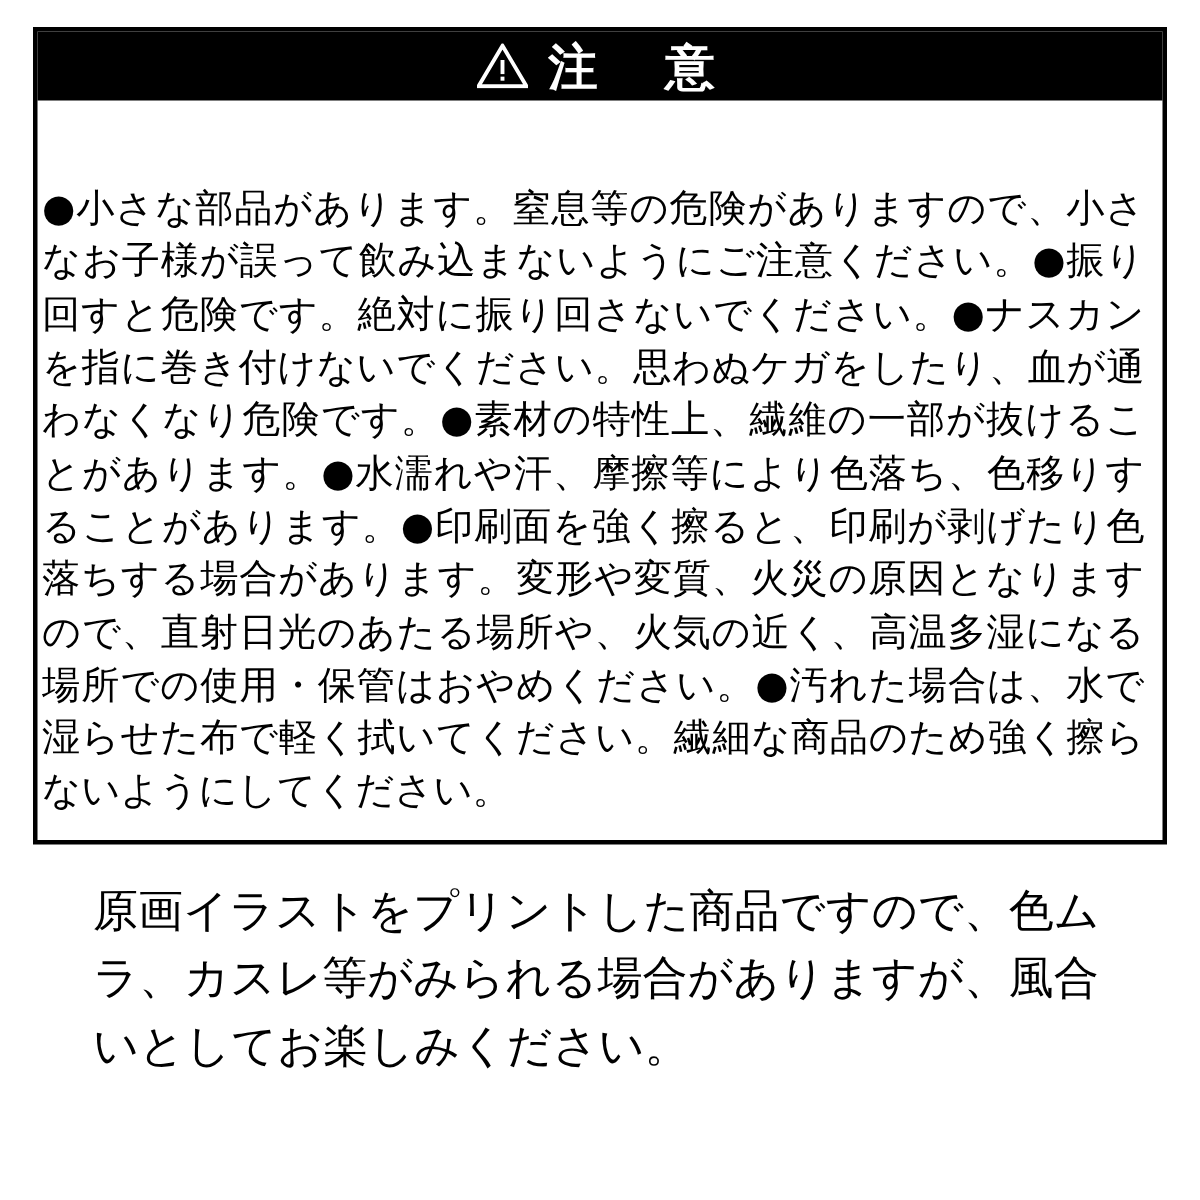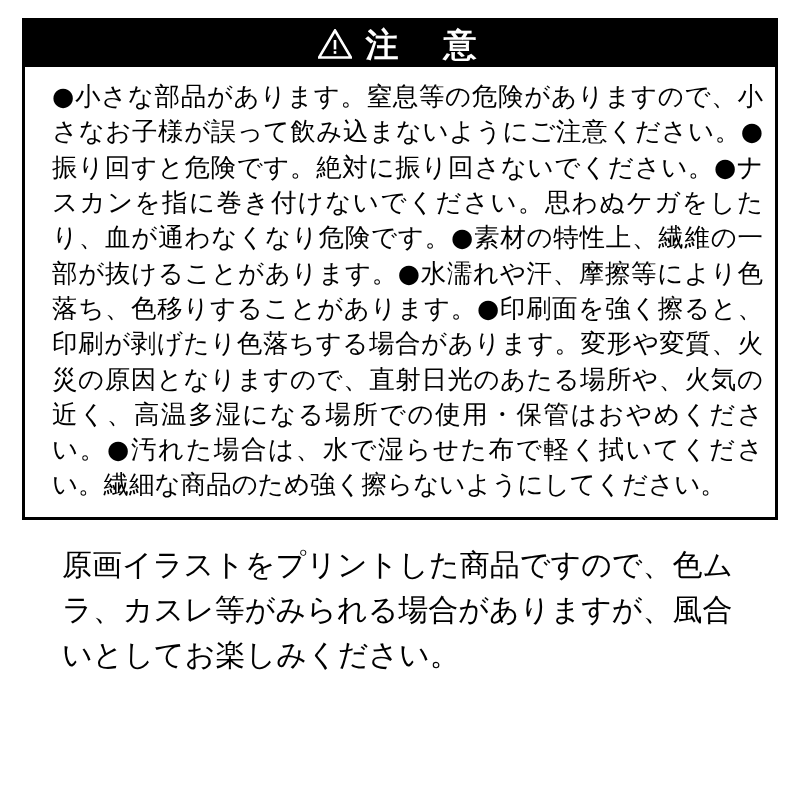--- a/index.html
+++ b/index.html
@@ -41,29 +41,30 @@
   .notice-title {
     font-size: 33px;
     font-weight: bold;
     letter-spacing: 6px;
     line-height: 1;
     white-space: pre;
     font-family: "DejaVu Sans", sans-serif;
     text-align: center;
   }
   .notice-body {
-    padding: 12px 12px 14px 27px;
+    padding: 12px 12px 14px 3px;
     color: #000000;
     font-size: 25.5px;
     line-height: 1.385;
     letter-spacing: 0px;
     text-align: justify;
     text-justify: inter-character;
     font-family: "DejaVu Sans", sans-serif;
     font-weight: normal;
+    margin-top: 43px;
   }
   .footer-note {
     margin-top: 22px;
     padding: 0 22px 0 40px;
     font-size: 30px;
     line-height: 1.5;
     color: #000000;
     letter-spacing: 0px;
     text-align: left;
     font-family: "DejaVu Sans", sans-serif;

